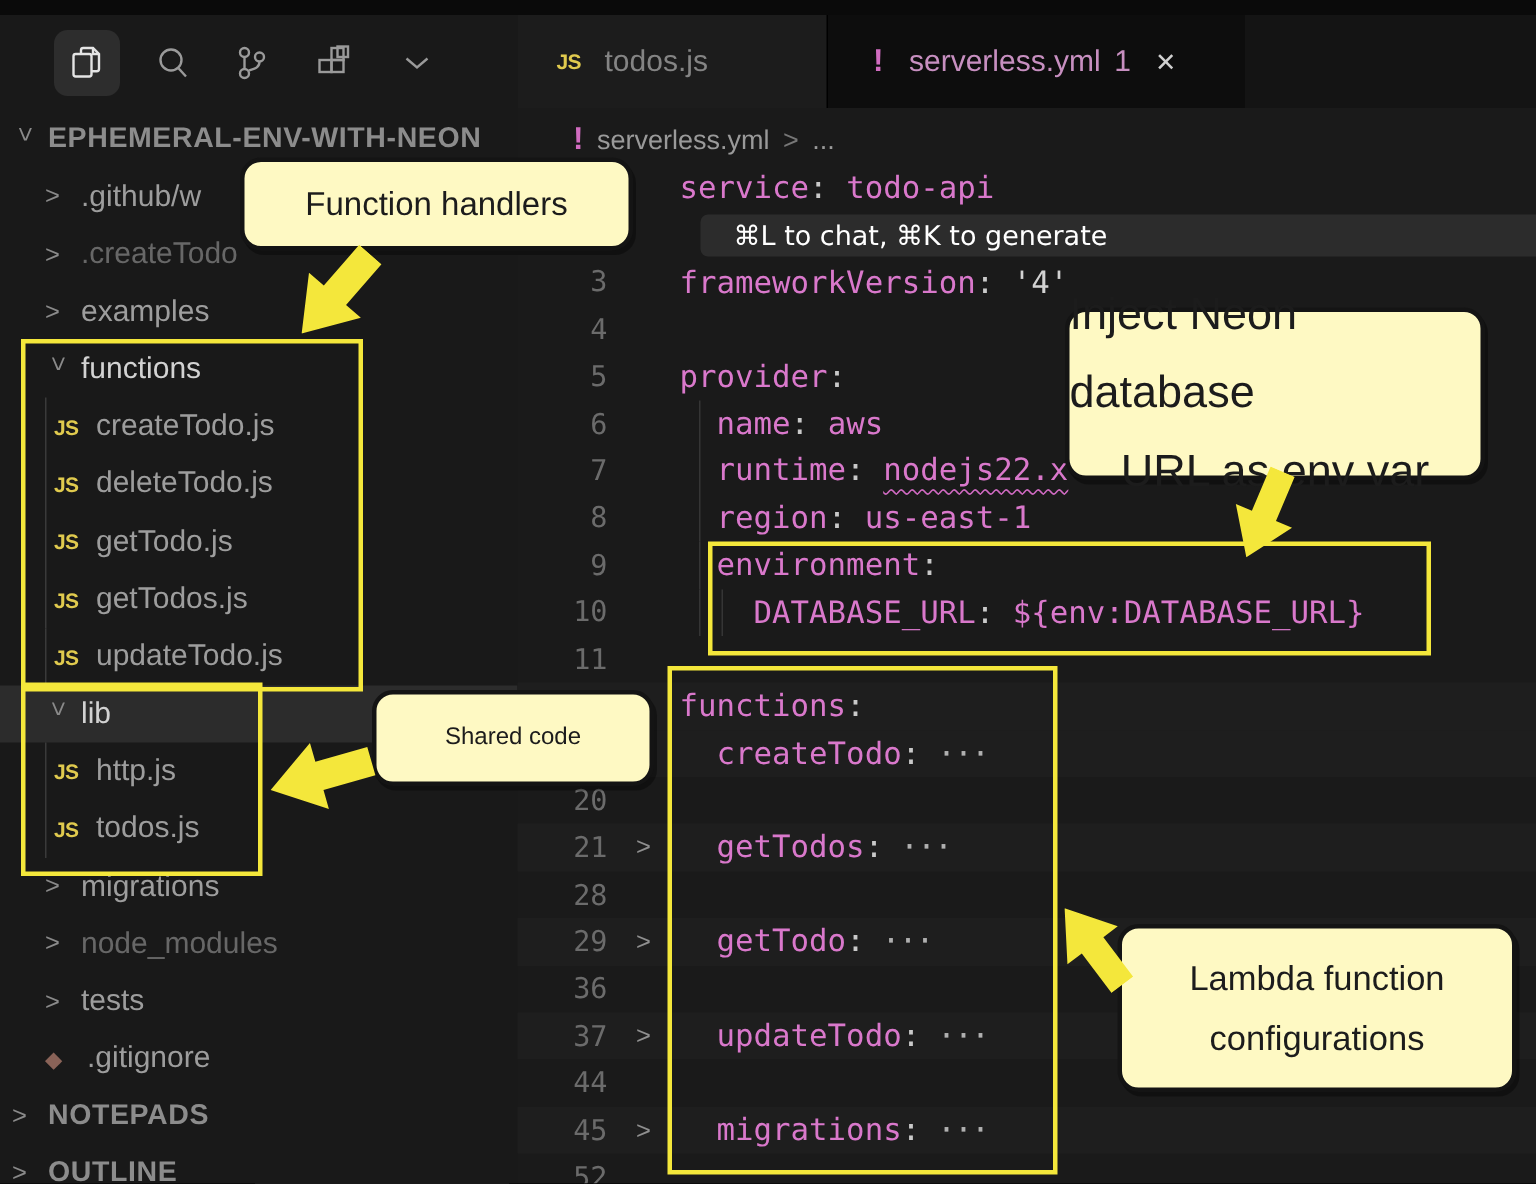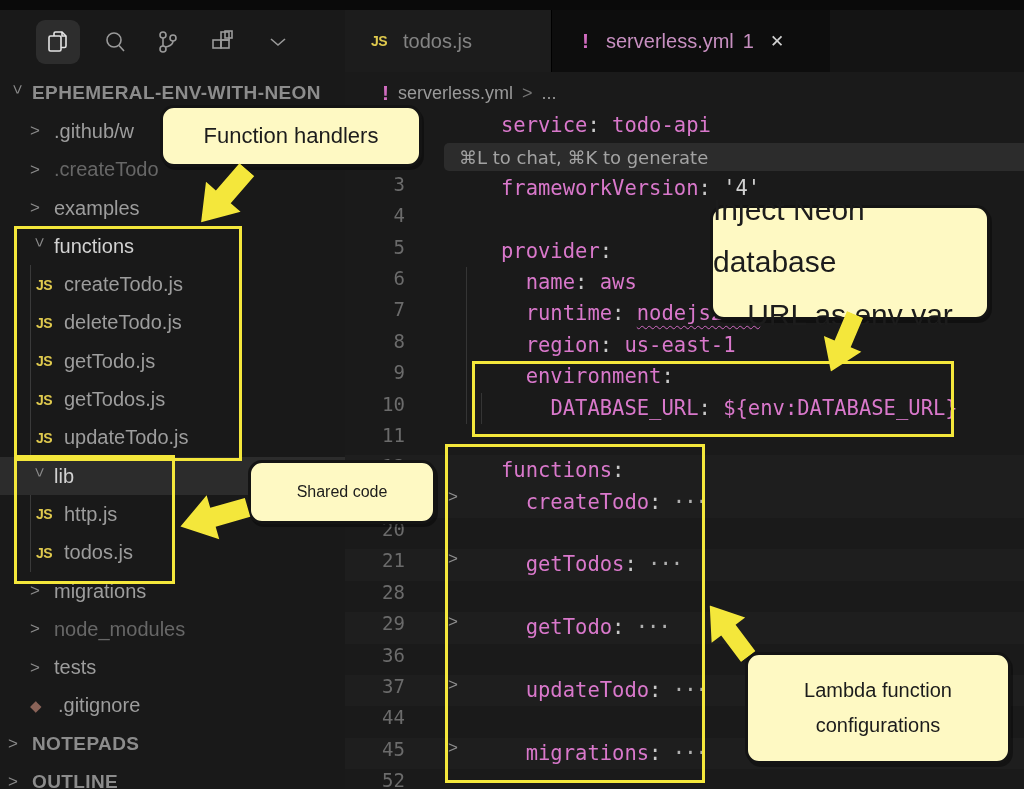--- a/index.html
+++ b/index.html
@@ -42,33 +42,33 @@
   .bang{color:#d16cc0;font-weight:700;font-size:21px;width:24px;}
   .tab-badge{margin-left:9px;color:#c78fc0;}
   .tab-close{margin-left:16px;color:#d0d0d0;font-size:17px;}
   
   #breadcrumb{left:0;top:68px;width:679px;height:30px;display:flex;align-items:center;
               padding-left:37px;box-sizing:border-box;gap:9px;font-size:18px;color:#9a9a9a;}
   #breadcrumb .bang{width:auto;}
   #breadcrumb .sep{color:#777;}
   
   #code{position:absolute;left:0;top:100px;width:679px;}
-  .crow{height:31.4px;display:flex;position:relative;gap:24px;}
+  .crow{height:31.4px;display:flex;align-items:center;position:relative;}
   .crow.band{background:#1e1e1e;}
   .ln{width:60px;text-align:right;color:#6b6b6b;font:19px "DejaVu Sans Mono",monospace;flex:none;}
   .fold{width:48px;text-align:center;color:#8f8f8f;font-size:17px;flex:none;}
   .ctext{font:20.5px "DejaVu Sans Mono",monospace;white-space:pre;line-height:31.4px;}
   .tok-k{color:#d978cb;} .tok-v{color:#d978cb;} .tok-p{color:#c9c9c9;}
   .tok-s{color:#d2d2d2;} .tok-w{color:#d978cb;}
   .tok-d{color:#b0b0b0;letter-spacing:-1px;}
   .sq{text-decoration:underline wavy #d06ac2 1px;text-underline-offset:5px;}
   .guide{position:absolute;top:0;bottom:0;width:1px;background:#353535;}
-  .hintband{position:absolute;left:99px;right:0;top:2px;height:28px;background:#2c2c2c;
-            border-radius:5px 0 0 5px;display:flex;align-items:center;padding-left:15px;
-            font:18px "DejaVu Sans",sans-serif;color:#a3a3a3;}
+  .hintband{position:absolute;left:122px;right:0;top:2px;height:28px;background:#2c2c2c;
+            border-radius:5px 0 0 5px;display:flex;align-items:center;padding-left:22px;
+            font:18px "DejaVu Sans",sans-serif;color:#ffffff;}
   
   .ybox{position:absolute;border:3px solid #f4e73b;z-index:5;}
   
   .note{position:absolute;background:#fef9c3;border:3px solid #141414;border-radius:14px;
         display:flex;flex-direction:column;align-items:center;justify-content:center;
         color:#1c1c1c;z-index:10;box-shadow:2px 3px 0 rgba(0,0,0,.35);}
   .note div{line-height:1.75;}
   .arrow{position:absolute;z-index:11;}
   .arrow polygon{fill:#f4e73b;}
 </style>
@@ -344,21 +344,21 @@
   <div class="note" style="left:160px;top:105px;width:256px;height:56px;font-size:22px;">
     <div>Function handlers</div>
   </div>
   <div class="note" style="left:710px;top:205px;width:274px;height:109px;font-size:30px;">
     <div>Inject Neon database</div>
     <div>URL as env var</div>
   </div>
   <div class="note" style="left:248px;top:460px;width:182px;height:58px;font-size:16px;">
     <div>Shared code</div>
   </div>
-  <div class="note" style="left:745px;top:652px;width:260px;height:106px;font-size:20px;">
+  <div class="note" style="left:745px;top:616px;width:260px;height:106px;font-size:23px;">
     <div>Lambda function</div>
     <div>configurations</div>
   </div>
 
   <svg class="arrow" style="left:189px;top:172px;transform:rotate(131deg);" width="70" height="48" viewBox="0 0 64 44">
     <polygon points="0,13 33,13 33,1 64,22 33,43 33,31 0,31"></polygon>
     </svg>
   <svg class="arrow" style="left:812px;top:320px;transform:rotate(113deg);" width="62" height="46" viewBox="0 0 64 44">
     <polygon points="0,13 33,13 33,1 64,22 33,43 33,31 0,31"></polygon>
     </svg>

